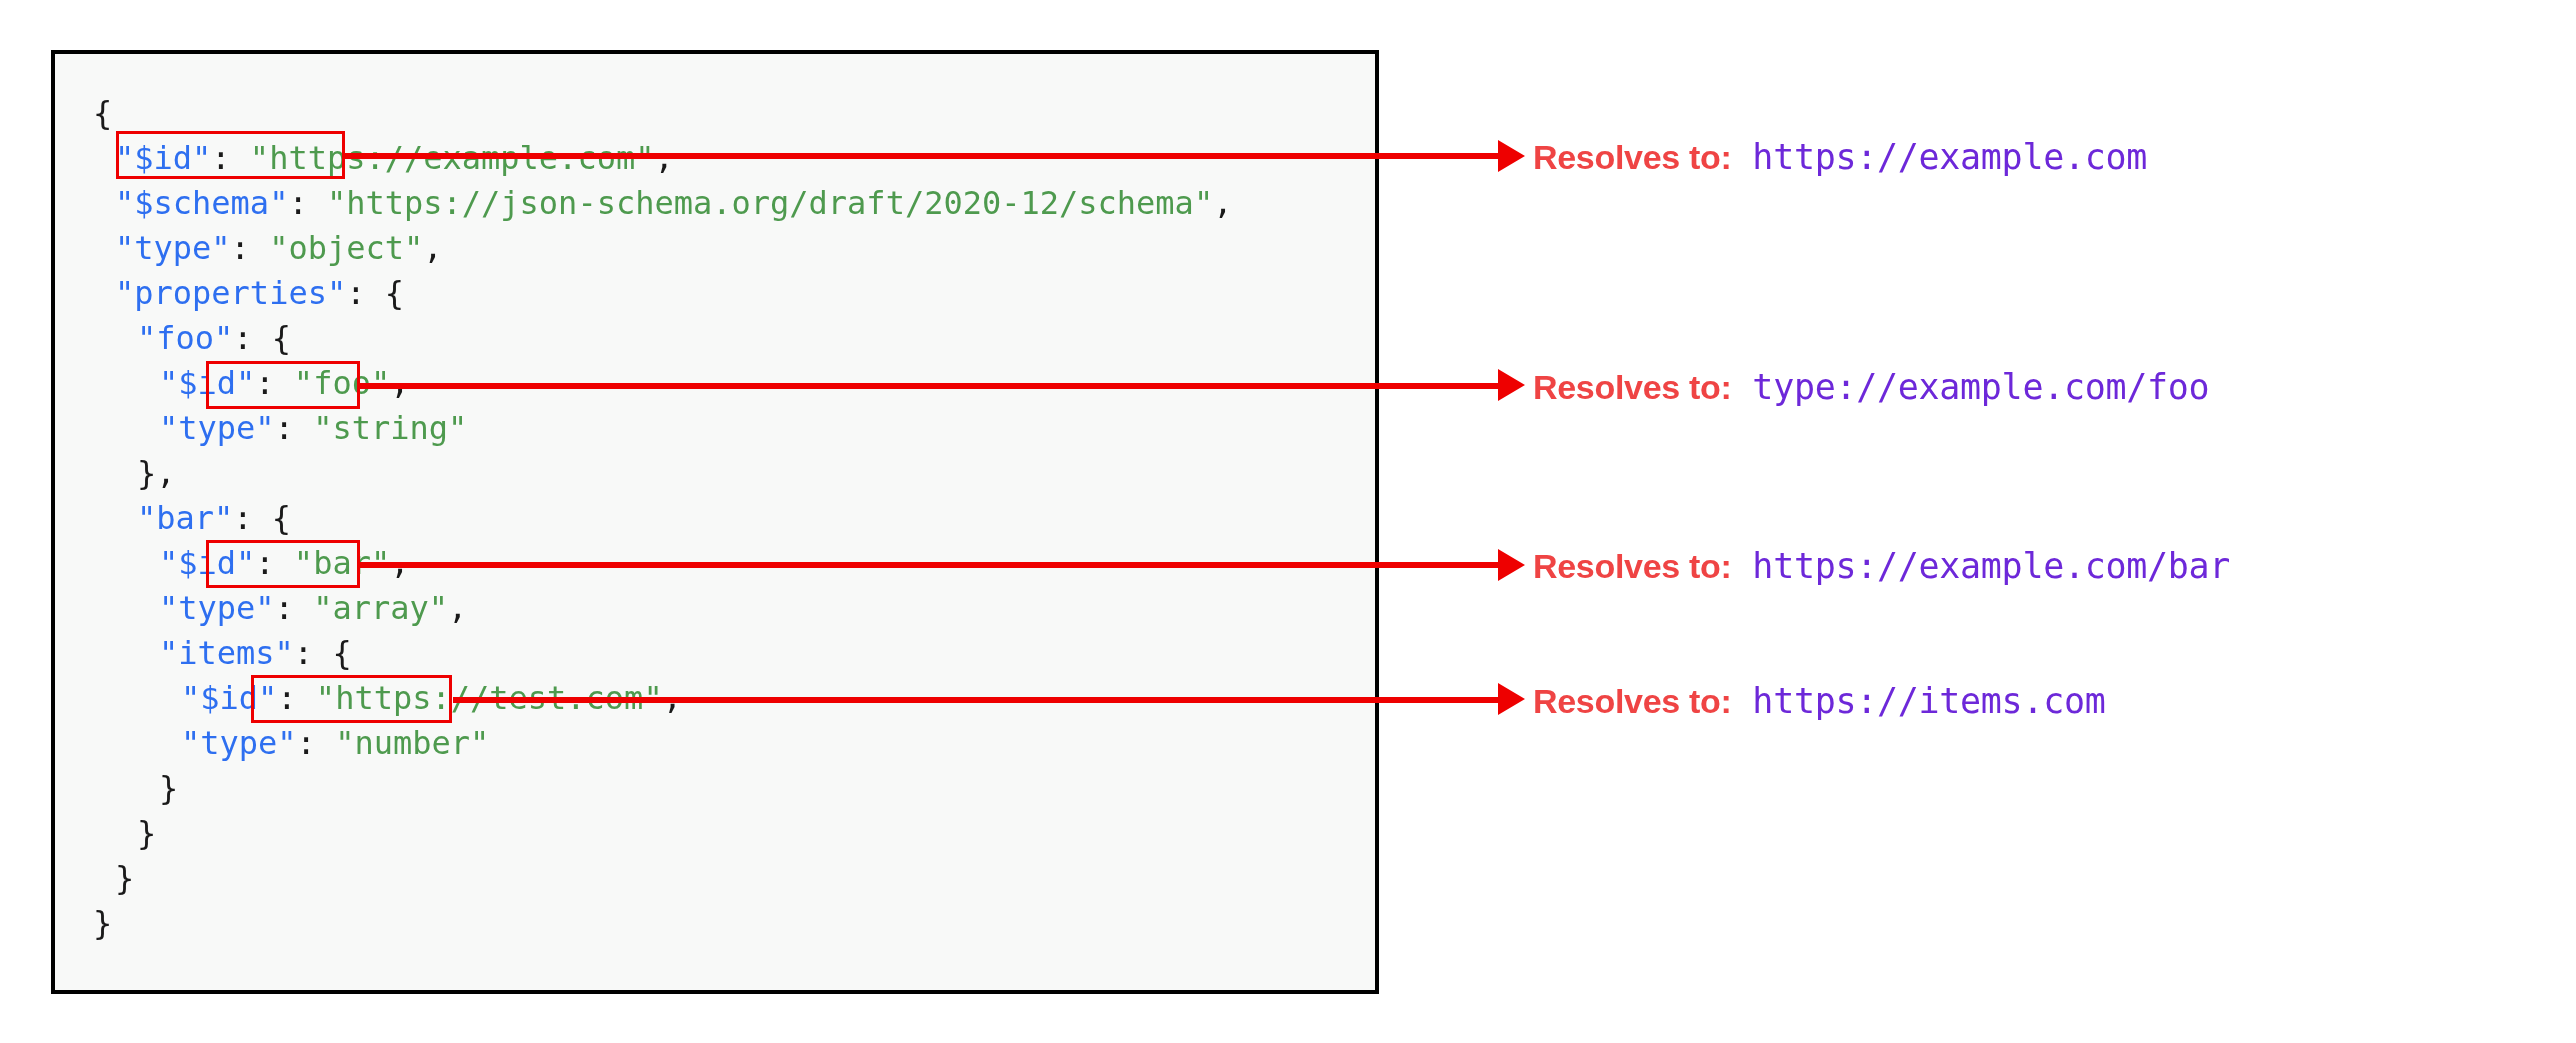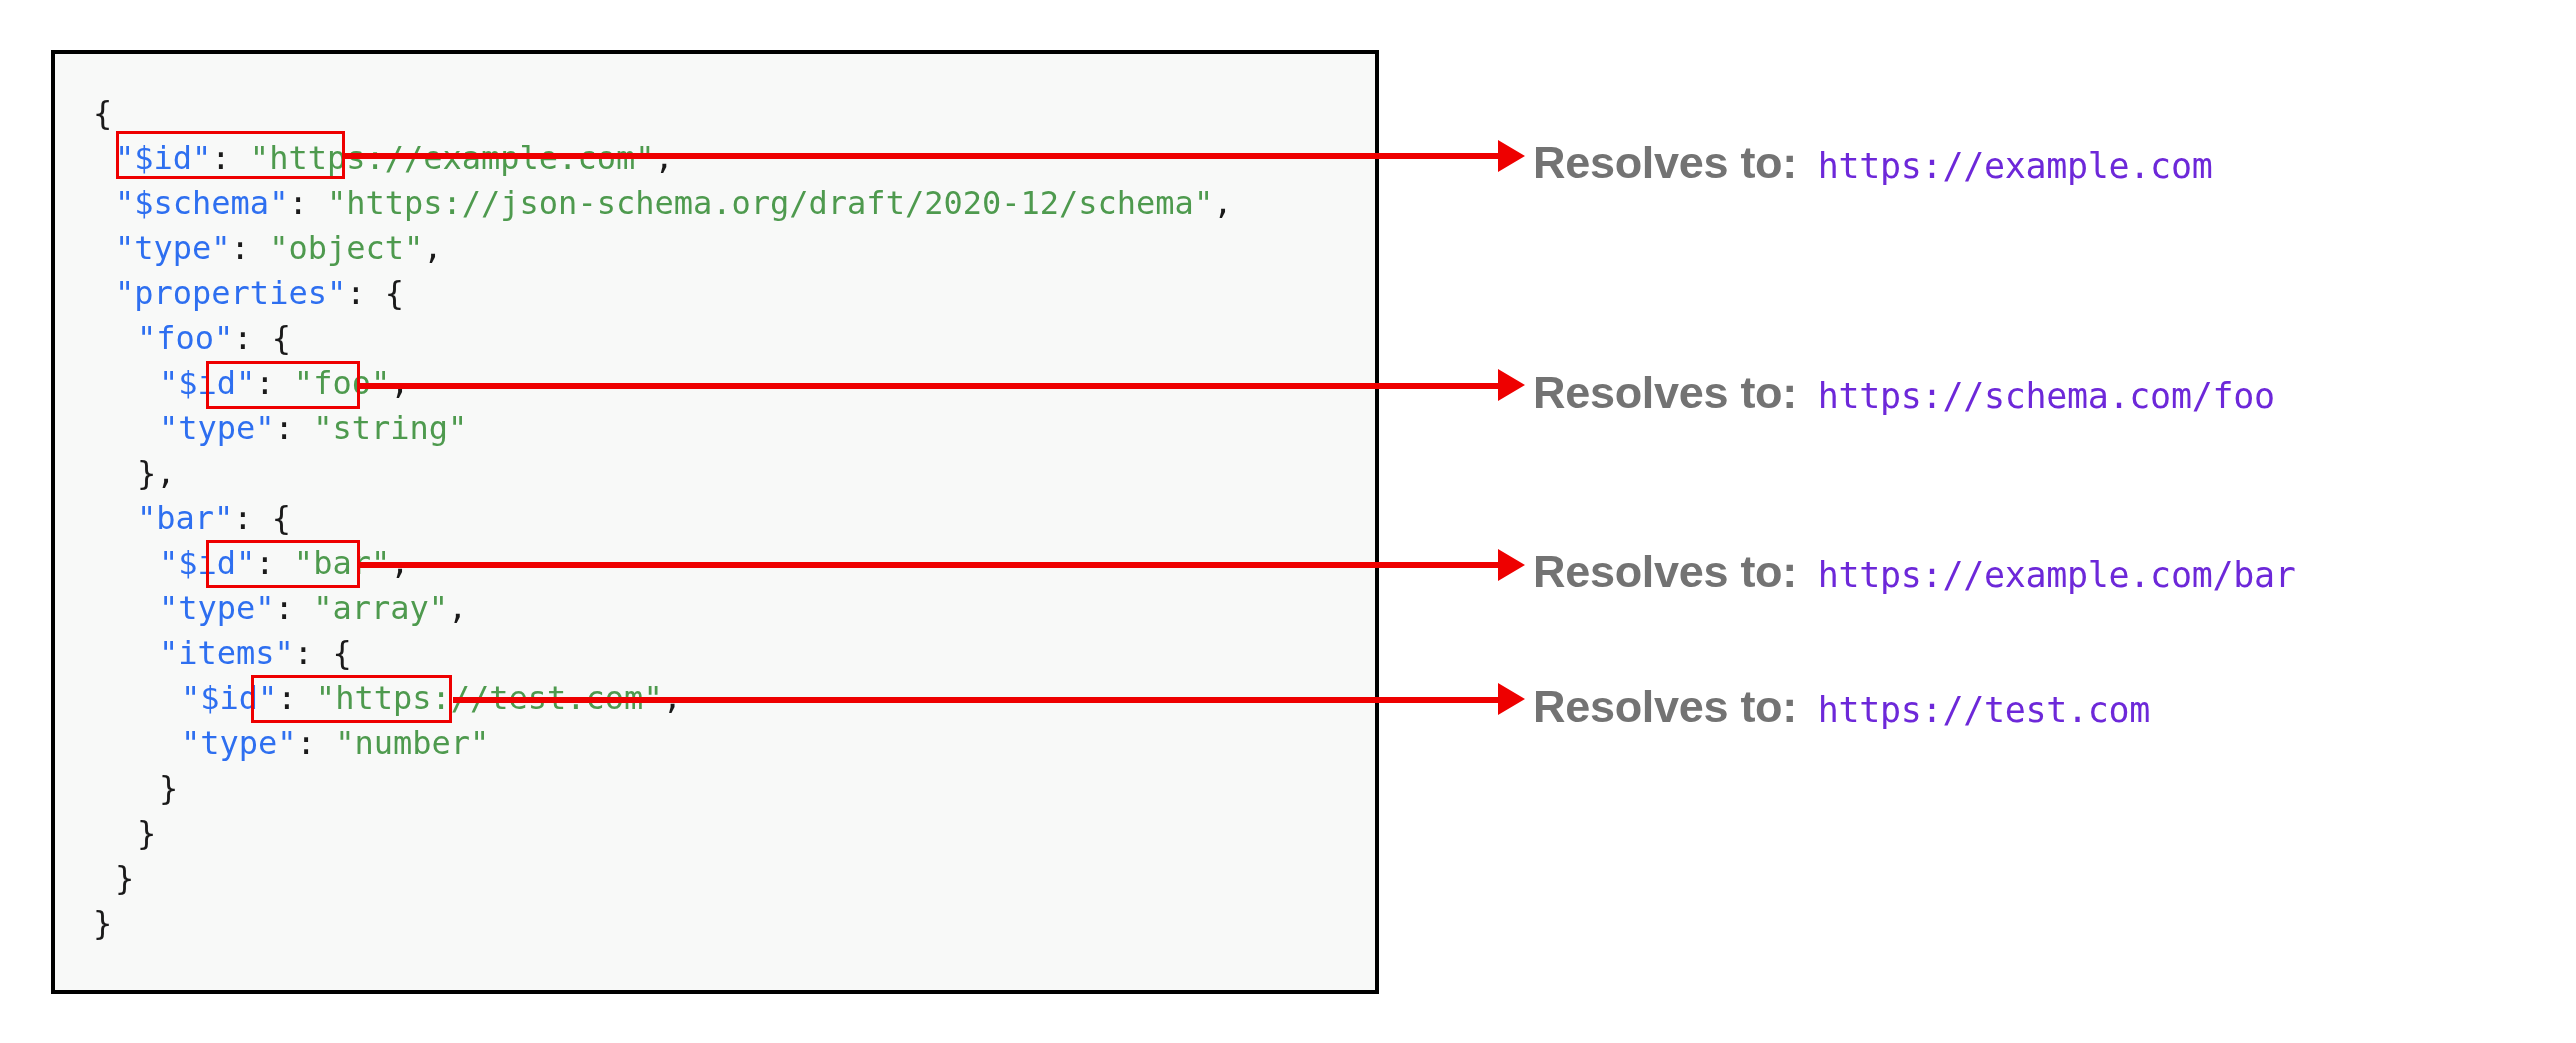--- a/index.html
+++ b/index.html
@@ -75,22 +75,22 @@
 
   
   .annotation {
     position: absolute;
     white-space: nowrap;
     line-height: 1;
   }
   .ann-label {
     font-family: "Liberation Sans", sans-serif;
     font-weight: bold;
-    font-size: 45px;
-    color: #737373;
+    font-size: 34px;
+    color: #ef4444;
     letter-spacing: -0.3px;
   }
   .ann-url {
     font-family: "DejaVu Sans Mono", "Liberation Mono", monospace;
     font-size: 35px;
     color: #6d28d9;
     letter-spacing: -0.3px;
   }
 </style>
 </head>
@@ -111,17 +111,17 @@
     <div class="arrow-head" style="left: 1498px; top: 140px; border-left-color: rgb(238, 0, 0);"></div>
     <div class="arrow-shaft" style="left: 360px; top: 383px; width: 1138px; background: rgb(238, 0, 0);"></div>
     <div class="arrow-head" style="left: 1498px; top: 369px; border-left-color: rgb(238, 0, 0);"></div>
     <div class="arrow-shaft" style="left: 360px; top: 562px; width: 1138px; background: rgb(238, 0, 0);"></div>
     <div class="arrow-head" style="left: 1498px; top: 549px; border-left-color: rgb(238, 0, 0);"></div>
     <div class="arrow-shaft" style="left: 453px; top: 697px; width: 1045px; background: rgb(238, 0, 0);"></div>
     <div class="arrow-head" style="left: 1498px; top: 683px; border-left-color: rgb(238, 0, 0);"></div>
   </div>
 <div id="annotation-layer">
     <div class="annotation" style="left: 1533px; top: 140px;"><span class="ann-label">Resolves to:</span><span class="ann-url"> </span><span class="ann-url">https://example.com</span></div>
-    <div class="annotation" style="left: 1533px; top: 370px;"><span class="ann-label">Resolves to:</span><span class="ann-url"> </span><span class="ann-url">https://schema.com/foo</span></div>
+    <div class="annotation" style="left: 1533px; top: 370px;"><span class="ann-label">Resolves to:</span><span class="ann-url"> </span><span class="ann-url">type://example.com/foo</span></div>
     <div class="annotation" style="left: 1533px; top: 549px;"><span class="ann-label">Resolves to:</span><span class="ann-url"> </span><span class="ann-url">https://example.com/bar</span></div>
-    <div class="annotation" style="left: 1533px; top: 684px;"><span class="ann-label">Resolves to:</span><span class="ann-url"> </span><span class="ann-url">https://test.com</span></div>
+    <div class="annotation" style="left: 1533px; top: 684px;"><span class="ann-label">Resolves to:</span><span class="ann-url"> </span><span class="ann-url">https://items.com</span></div>
   </div>
 
 
 </body></html>

